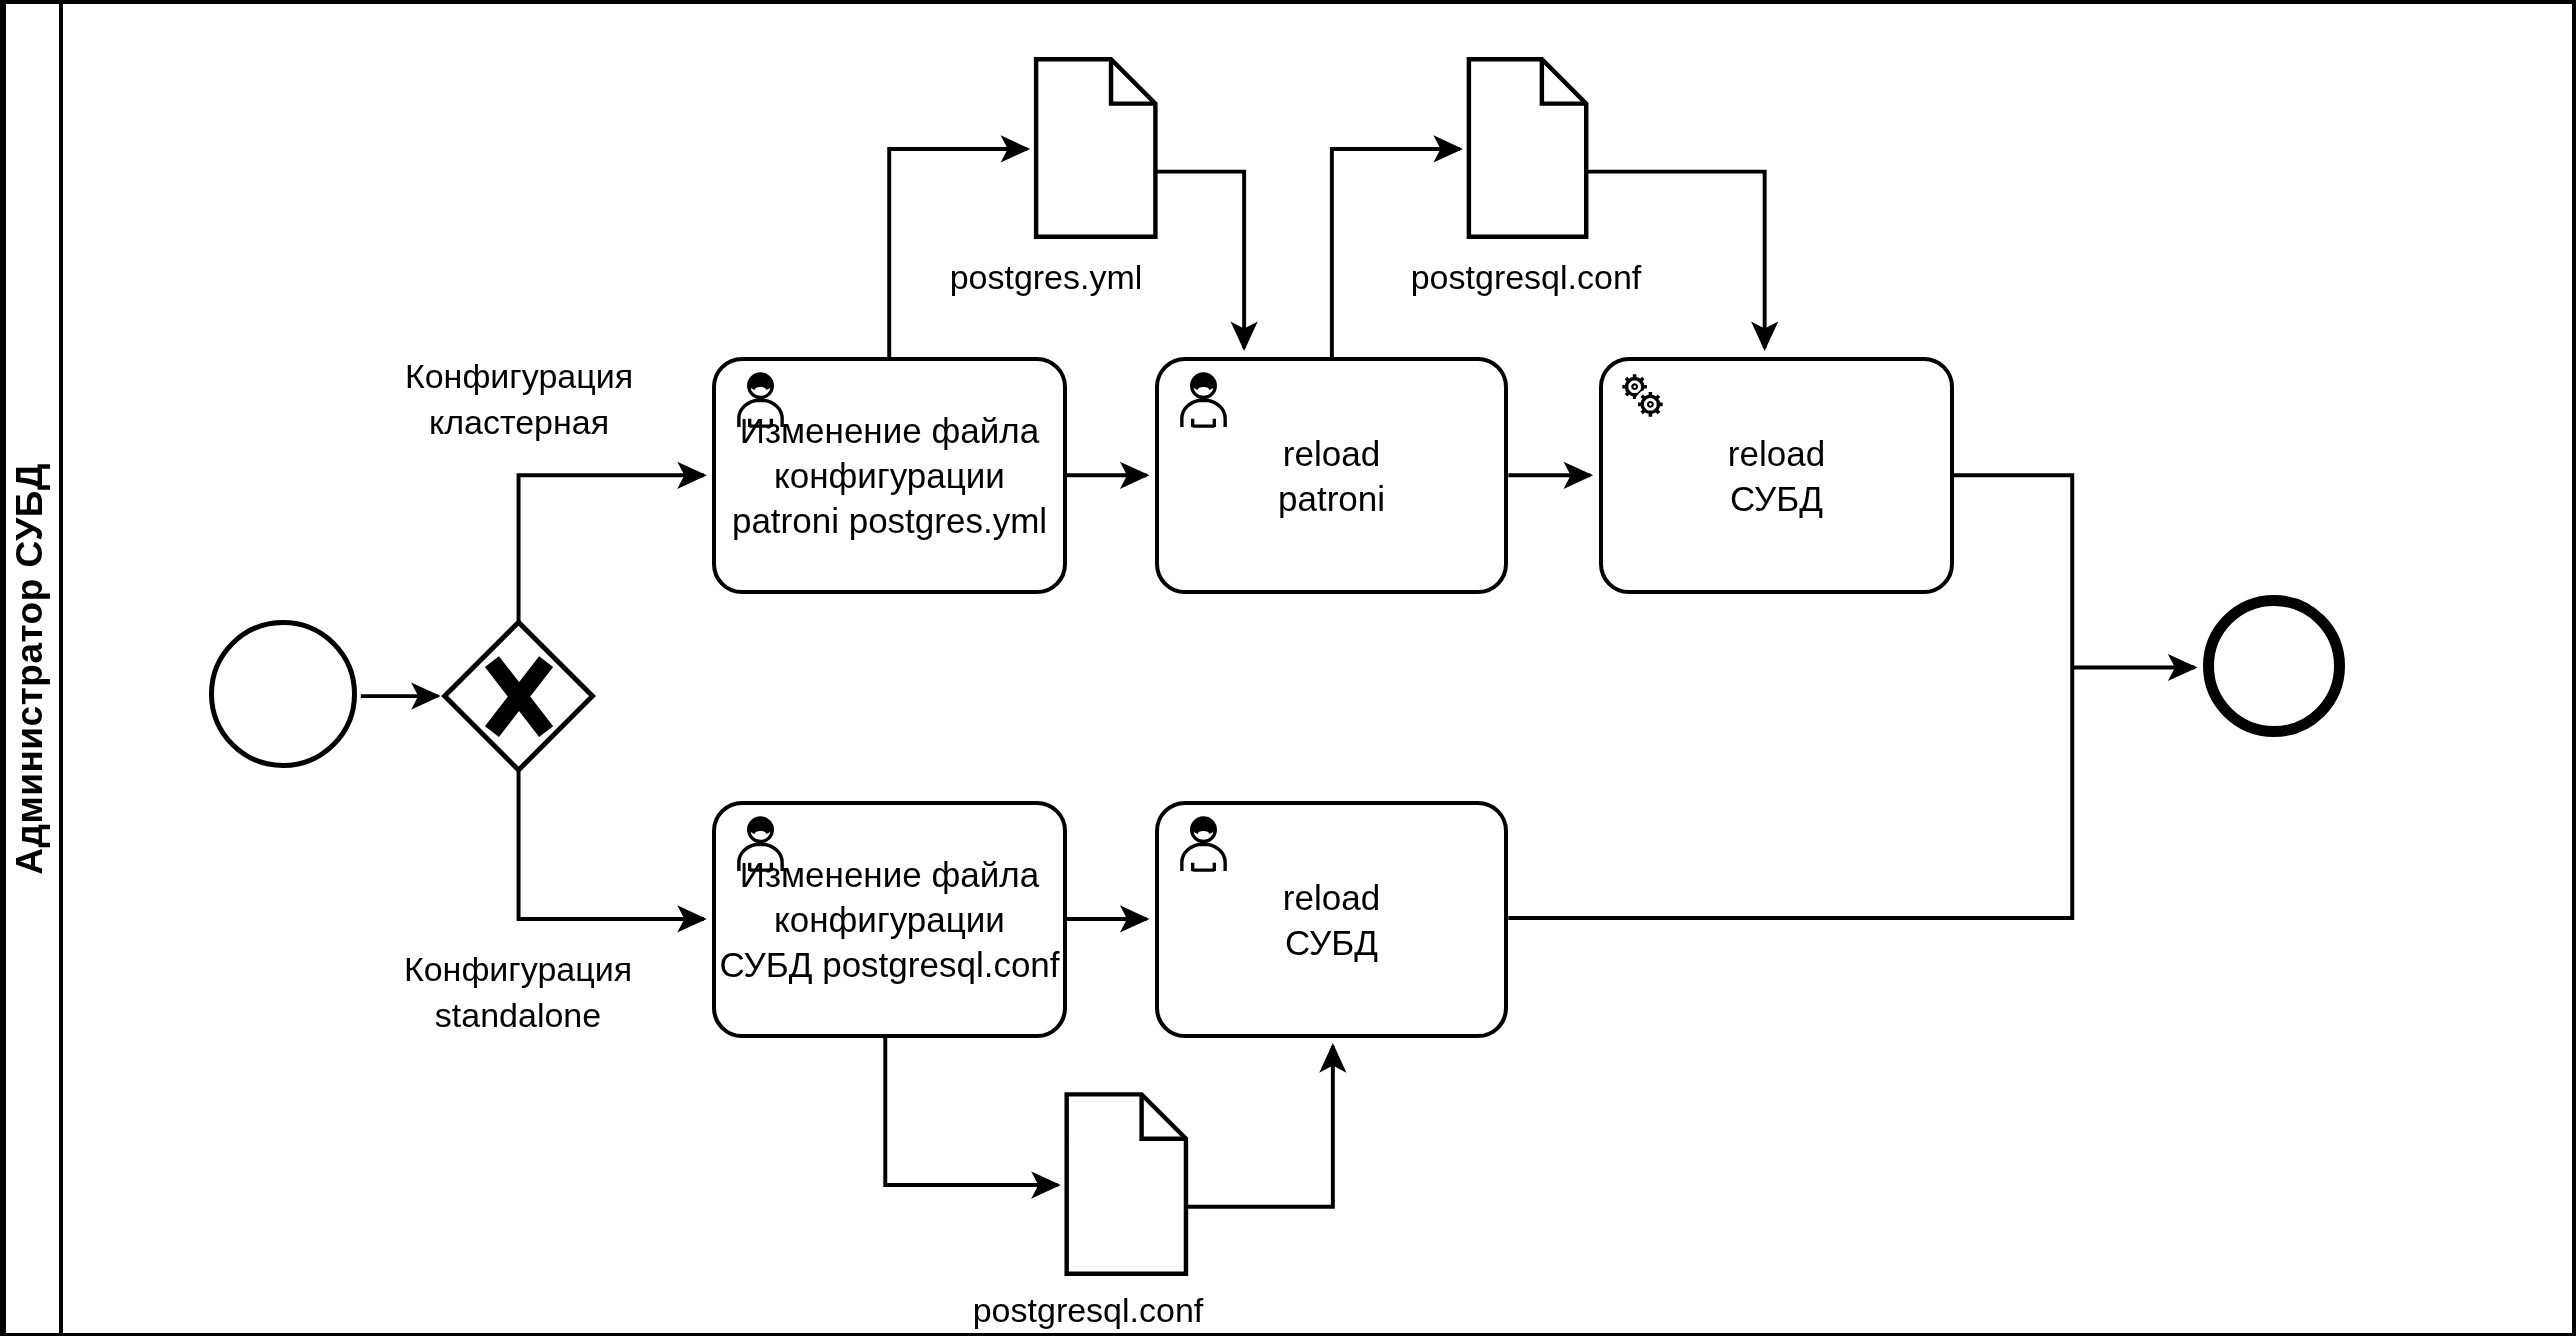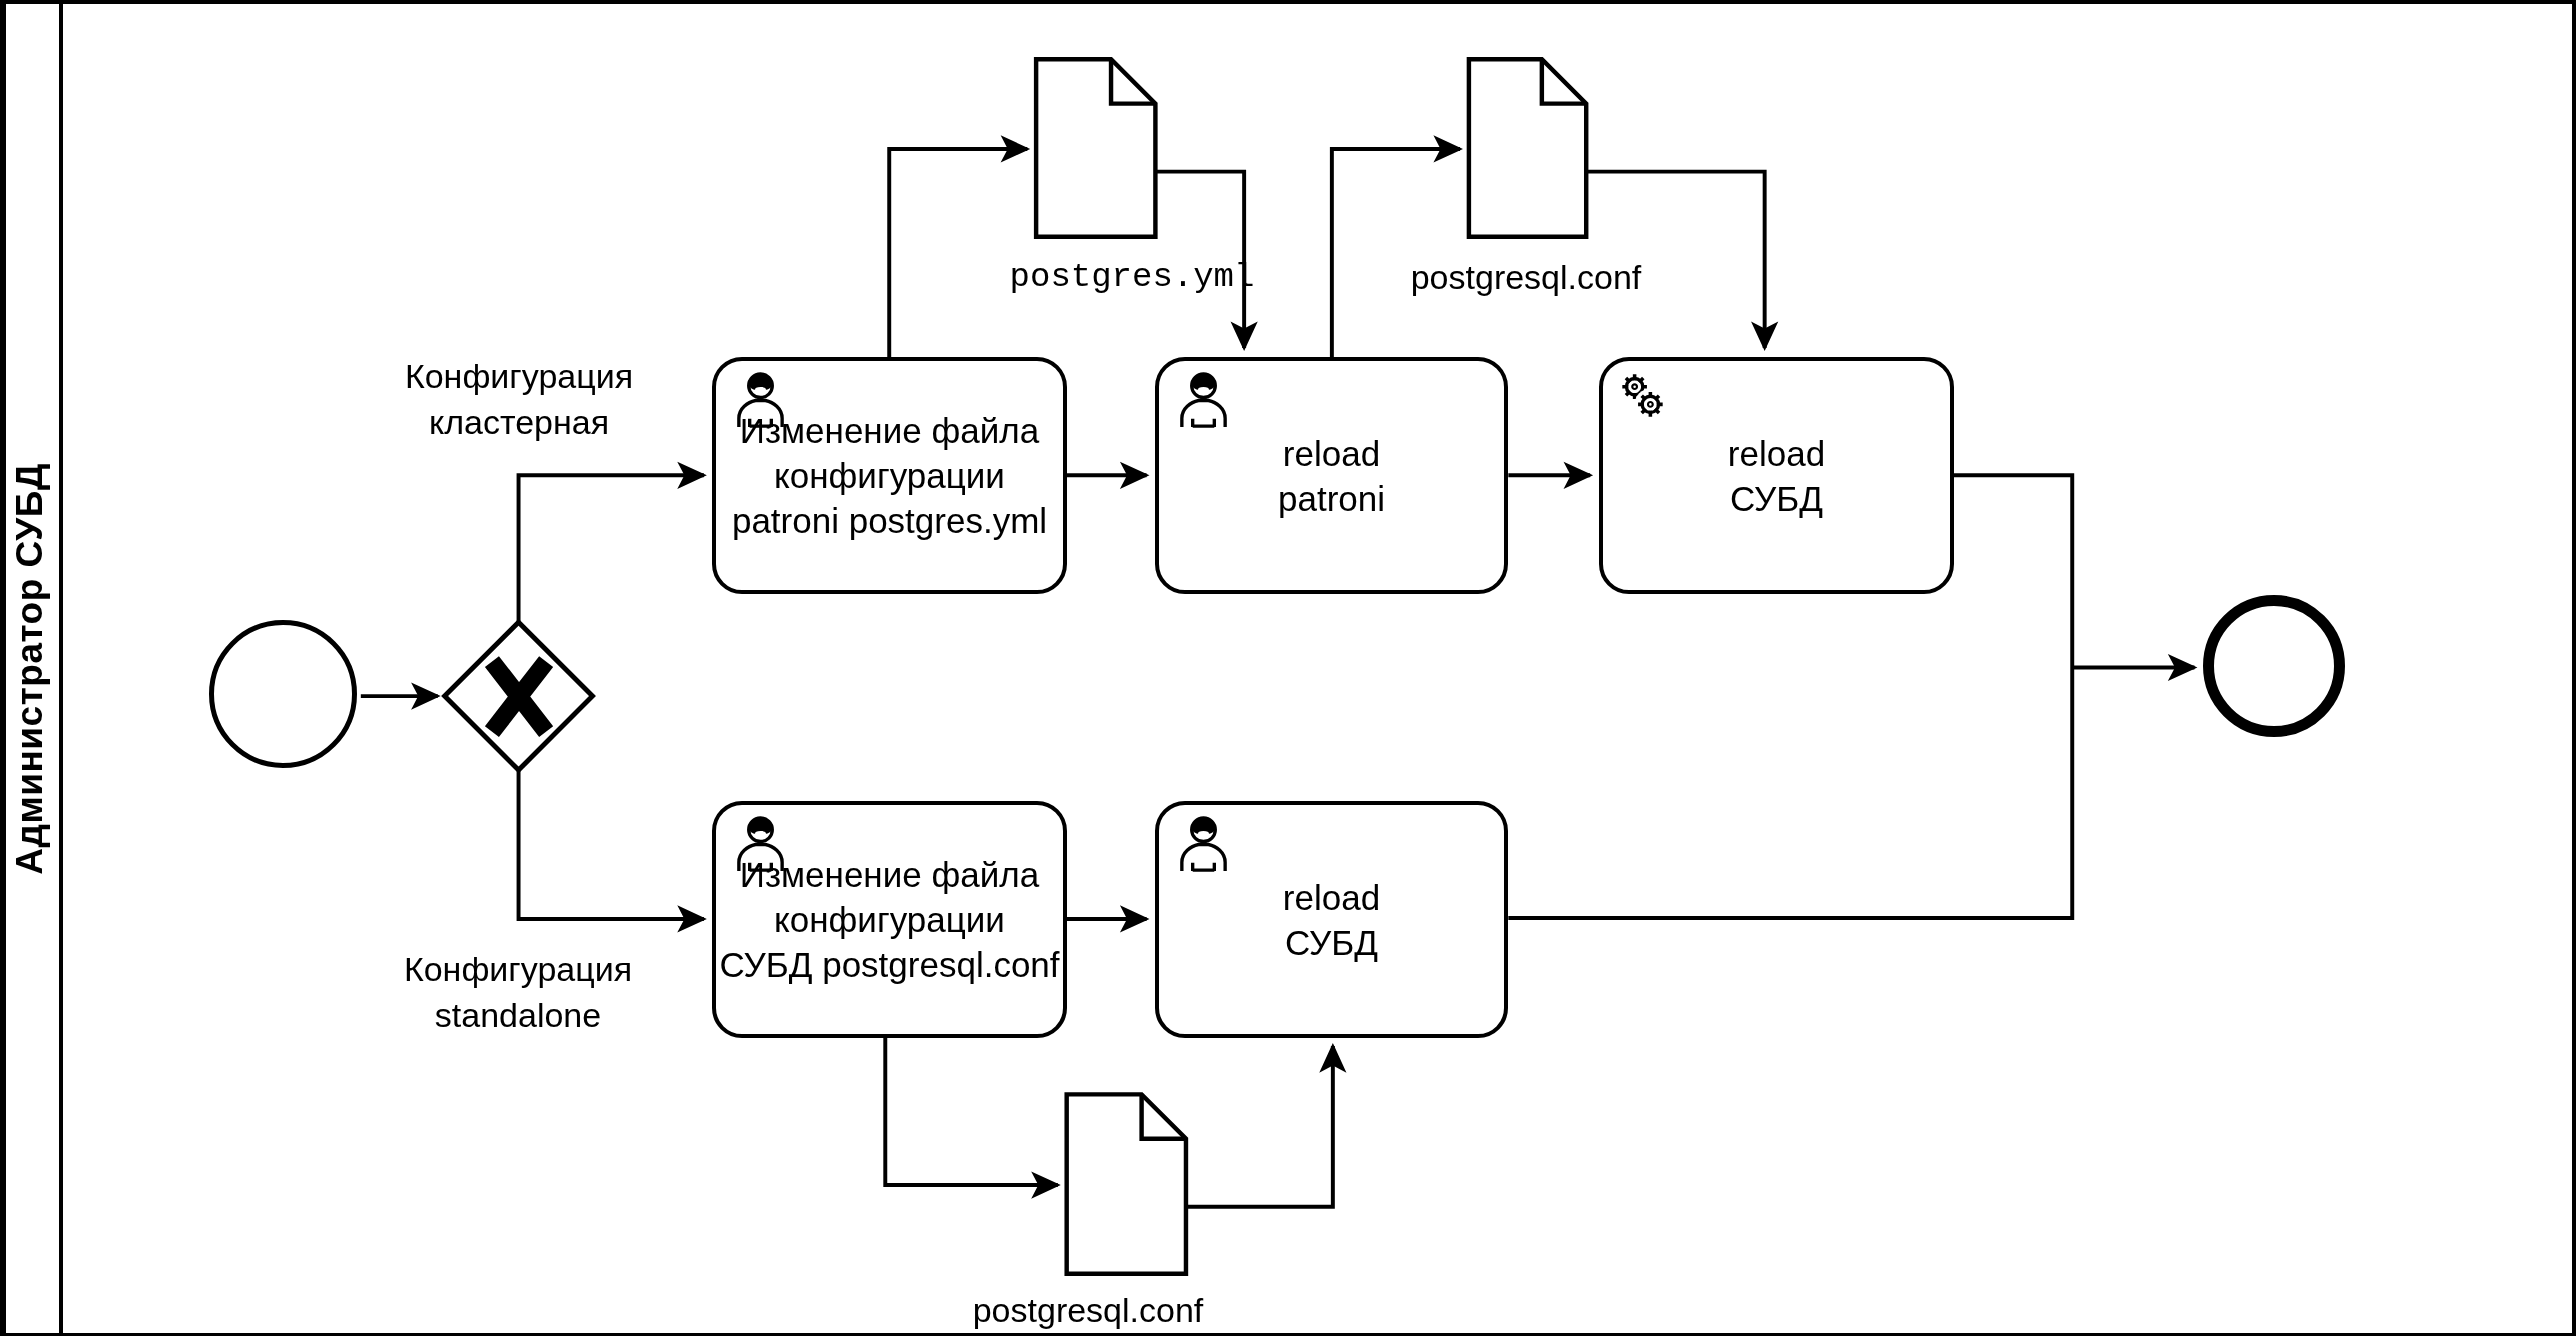--- a/index.html
+++ b/index.html
@@ -142,18 +142,18 @@
       <path d="M20,59 v-8.5 M42,59 v-8.5 M20,58 h22" fill="none" stroke="#000" stroke-width="3.4"></path>
     </svg>
     <span class="task-label">reload
 СУБД</span>
   </div>
 
   <div class="float-label" style="left:371px;top:353px;width:296px;">Конфигурация
 кластерная</div>
   <div class="float-label" style="left:370px;top:946px;width:296px;">Конфигурация
 standalone</div>
-  <div class="float-label" style="left:984px;top:254px;width:296px;font-family:Liberation Mono, monospace;">postgres.yml</div>
+  <div class="float-label" style="left:898px;top:254px;width:296px;">postgres.yml</div>
   <div class="float-label" style="left:1378px;top:254px;width:296px;">postgresql.conf</div>
   <div class="float-label" style="left:940px;top:1287px;width:296px;">postgresql.conf</div>
 
 </div>
 
 
 </body></html>

